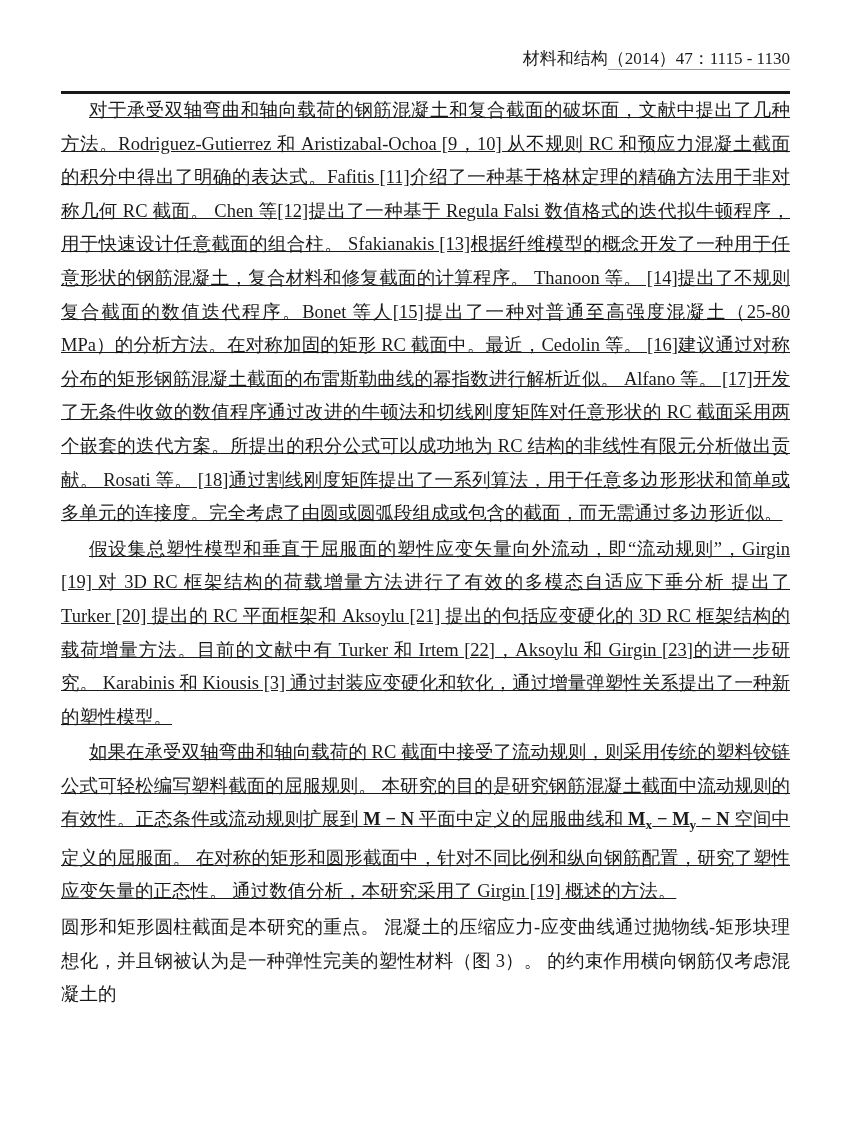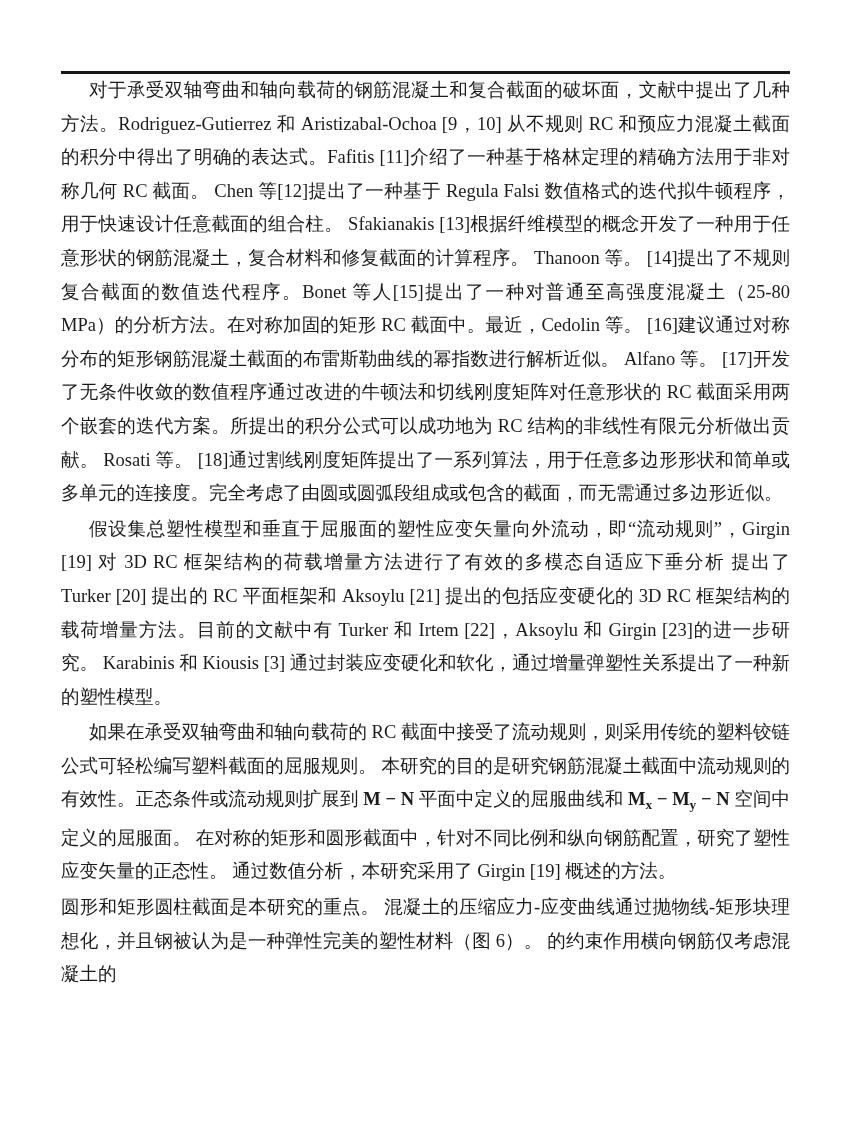--- a/index.html
+++ b/index.html
@@ -38,20 +38,21 @@
     font-size: 18.5px;
     line-height: 33.6px;
     text-align: justify;
     text-align-last: left;
   }
   .content p {
     margin: 0 0 2px 0;
   }
   .content p.indent {
     text-indent: 28px;
+    text-decoration: underline;
   }
   .math {
     font-family: "Liberation Serif", serif;
     font-weight: bold;
   }
   .math-sub {
     font-family: "Liberation Serif", serif;
     font-weight: bold;
     font-size: 0.72em;
     vertical-align: -0.28em;
@@ -62,29 +63,32 @@
     line-height: 33.6px;
     margin: 53px 0 7px 0;
     text-align: left;
   }
 </style>
 </head>
 <body>
 
 <div class="page">
 
+  <div class="page-header">
+    <span>材料和结构</span><span class="issue-ref">（2014）47：1115 - 1130</span>
+  </div>
 
   <div class="header-rule"></div>
 
   <div class="content">
 
     <p class="indent">对于承受双轴弯曲和轴向载荷的钢筋混凝土和复合截面的破坏面，文献中提出了几种方法。Rodriguez-Gutierrez 和 Aristizabal-Ochoa [9，10] 从不规则 RC 和预应力混凝土截面的积分中得出了明确的表达式。Fafitis [11]介绍了一种基于格林定理的精确方法用于非对称几何 RC 截面。 Chen 等[12]提出了一种基于 Regula Falsi 数值格式的迭代拟牛顿程序，用于快速设计任意截面的组合柱。 Sfakianakis [13]根据纤维模型的概念开发了一种用于任意形状的钢筋混凝土，复合材料和修复截面的计算程序。 Thanoon 等。 [14]提出了不规则复合截面的数值迭代程序。Bonet 等人[15]提出了一种对普通至高强度混凝土（25-80 MPa）的分析方法。在对称加固的矩形 RC 截面中。最近，Cedolin 等。 [16]建议通过对称分布的矩形钢筋混凝土截面的布雷斯勒曲线的幂指数进行解析近似。 Alfano 等。 [17]开发了无条件收敛的数值程序通过改进的牛顿法和切线刚度矩阵对任意形状的 RC 截面采用两个嵌套的迭代方案。所提出的积分公式可以成功地为 RC 结构的非线性有限元分析做出贡献。 Rosati 等。 [18]通过割线刚度矩阵提出了一系列算法，用于任意多边形形状和简单或多单元的连接度。完全考虑了由圆或圆弧段组成或包含的截面，而无需通过多边形近似。</p>
 
     <p class="indent">假设集总塑性模型和垂直于屈服面的塑性应变矢量向外流动，即“流动规则”，Girgin [19] 对 3D RC 框架结构的荷载增量方法进行了有效的多模态自适应下垂分析 提出了 Turker [20] 提出的 RC 平面框架和 Aksoylu [21] 提出的包括应变硬化的 3D RC 框架结构的载荷增量方法。目前的文献中有 Turker 和 Irtem [22]，Aksoylu 和 Girgin [23]的进一步研究。 Karabinis 和 Kiousis [3] 通过封装应变硬化和软化，通过增量弹塑性关系提出了一种新的塑性模型。</p>
 
     <p class="indent"><span>如果在承受双轴弯曲和轴向载荷的 RC 截面中接受了流动规则，则采用传统的塑料铰链公式可轻松编写塑料截面的屈服规则。 本研究的目的是研究钢筋混凝土截面中流动规则的有效性。正态条件或流动规则扩展到 </span><span class="math">M − N</span><span> 平面中定义的屈服曲线和 </span><span class="math">M</span><span class="math-sub">x</span><span class="math"> − M</span><span class="math-sub">y</span><span class="math"> − N</span><span> 空间中定义的屈服面。 在对称的矩形和圆形截面中，针对不同比例和纵向钢筋配置，研究了塑性应变矢量的正态性。 通过数值分析，本研究采用了 Girgin [19] 概述的方法。</span></p>
 
 
-    <p>圆形和矩形圆柱截面是本研究的重点。 混凝土的压缩应力-应变曲线通过抛物线-矩形块理想化，并且钢被认为是一种弹性完美的塑性材料（图 6）。 的约束作用横向钢筋仅考虑混凝土的</p>
+    <p>圆形和矩形圆柱截面是本研究的重点。 混凝土的压缩应力-应变曲线通过抛物线-矩形块理想化，并且钢被认为是一种弹性完美的塑性材料（图 3）。 的约束作用横向钢筋仅考虑混凝土的</p>
 
   </div>
 
 </div>
 
 </body></html>

